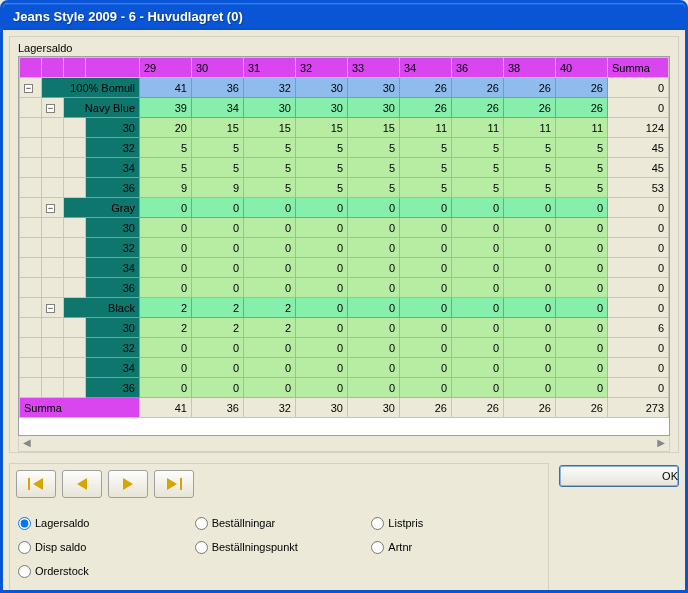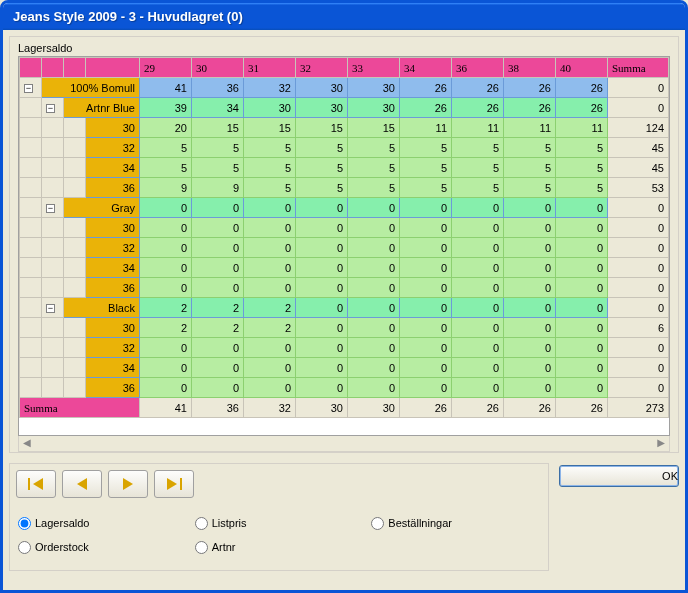--- a/index.html
+++ b/index.html
@@ -55,37 +55,36 @@
     font-size: 11px;
   }
   table.grid th, table.grid td {
     border: 1px solid #c8c4b8;
     padding: 2px 4px;
     height: 20px;
     text-align: right;
     white-space: nowrap;
   }
   table.grid th {
-    background: #ec4899;
+    background: #d946ef;
     font-weight: normal;
     text-align: left;
-    font-family: Liberation Serif, serif;
   }
   table.grid th.col-h {
     text-align: left;
     padding-left: 4px;
   }
   .tree-cell {
     background: #ece9d8;
     text-align: left !important;
     position: relative;
     padding-left: 4px !important;
   }
   .row-label {
-    background: #eab308;
+    background: #0f766e;
     text-align: center;
     padding-left: 4px !important;
     border: 1px solid #6b9bd8 !important;
   }
   .blue-cell {
     background: #86efac;
     border: 1px solid #6b9bd8 !important;
   }
   .blue-cell-dark {
     background: #8fbced;
@@ -190,21 +189,21 @@
     border: 1px solid #3b6ea5;
     box-shadow: 0 0 0 1px #8cb4e8 inset;
   }
   svg.nav-icon { width: 18px; height: 14px; }
 </style>
 </head>
 <body>
 
 <div class="window">
   <div class="titlebar">
-    <span>Jeans Style 2009 - 3 - Huvudlagret (0)</span>
+    <span>Jeans Style 2009 - 6 - Huvudlagret (0)</span>
   </div>
   <div class="content">
     <div class="panel">
       <div class="panel-label">Lagersaldo</div>
       <div class="grid-wrap">
         <table class="grid">
           <thead>
             <tr id="header-row">
               <th class="col-h" style="width:22px"></th>
               <th class="col-h" style="width:22px"></th>
@@ -233,21 +232,21 @@
                 <td class="blue-cell-dark">30</td>
                 <td class="blue-cell-dark">26</td>
                 <td class="blue-cell-dark">26</td>
                 <td class="blue-cell-dark">26</td>
                 <td class="blue-cell-dark">26</td>
                 <td class="summa-cell">0</td>
               </tr>
               <tr>
                 <td class="tree-cell"></td>
                 <td class="tree-cell"><span class="tree-toggle">−</span></td>
-                <td class="row-label" colspan="2">Artnr Blue</td>
+                <td class="row-label" colspan="2">Navy Blue</td>
                 <td class="blue-cell">39</td>
                 <td class="blue-cell">34</td>
                 <td class="blue-cell">30</td>
                 <td class="blue-cell">30</td>
                 <td class="blue-cell">30</td>
                 <td class="blue-cell">26</td>
                 <td class="blue-cell">26</td>
                 <td class="blue-cell">26</td>
                 <td class="blue-cell">26</td>
                 <td class="summa-cell">0</td>
@@ -524,33 +523,41 @@
               </svg>
           </div>
         </div>
         <div class="radios" id="radios">
             <label class="radio-item">
               <input type="radio" name="view" checked="" style="">
               <span>Lagersaldo</span>
             </label>
             <label class="radio-item">
               <input type="radio" name="view" style="">
+              <span>Beställningar</span>
+            </label>
+            <label class="radio-item">
+              <input type="radio" name="view" style="">
               <span>Listpris</span>
             </label>
             <label class="radio-item">
               <input type="radio" name="view" style="">
-              <span>Beställningar</span>
+              <span>Disp saldo</span>
+            </label>
+            <label class="radio-item">
+              <input type="radio" name="view" style="">
+              <span>Beställningspunkt</span>
+            </label>
+            <label class="radio-item">
+              <input type="radio" name="view" style="">
+              <span>Artnr</span>
             </label>
             <label class="radio-item">
               <input type="radio" name="view" style="">
               <span>Orderstock</span>
-            </label>
-            <label class="radio-item">
-              <input type="radio" name="view" style="">
-              <span>Artnr</span>
             </label>
           </div>
       </div>
       <div class="action-panel">
         <button class="action-btn primary">OK</button>
       </div>
     </div>
   </div>
 </div>
 

